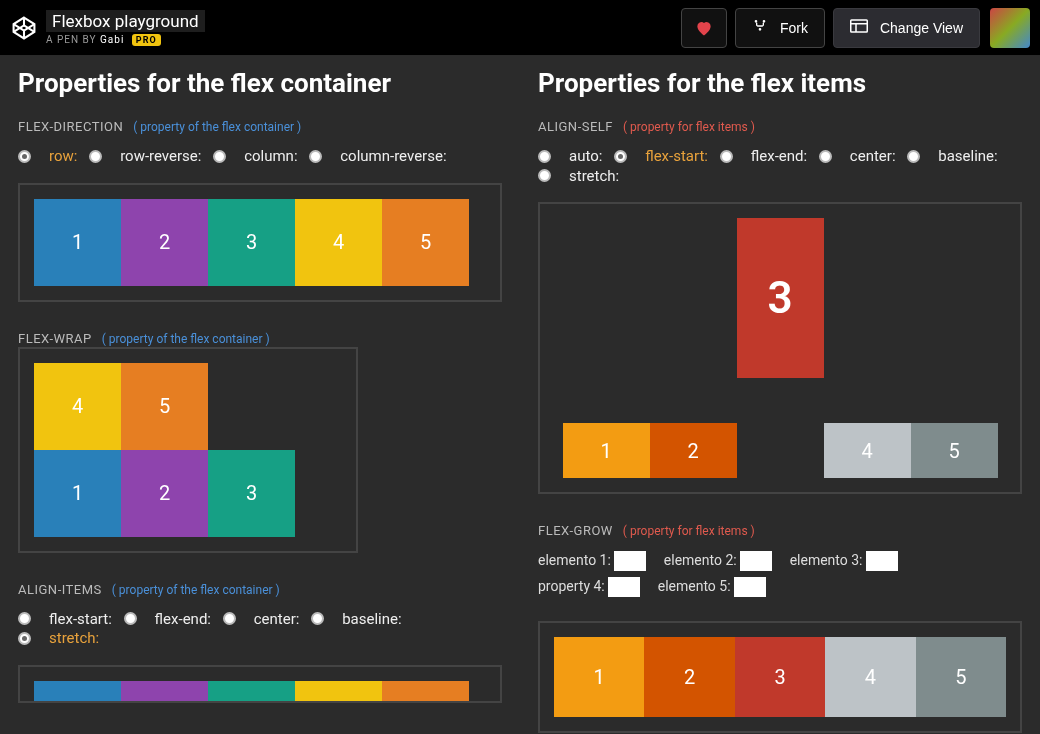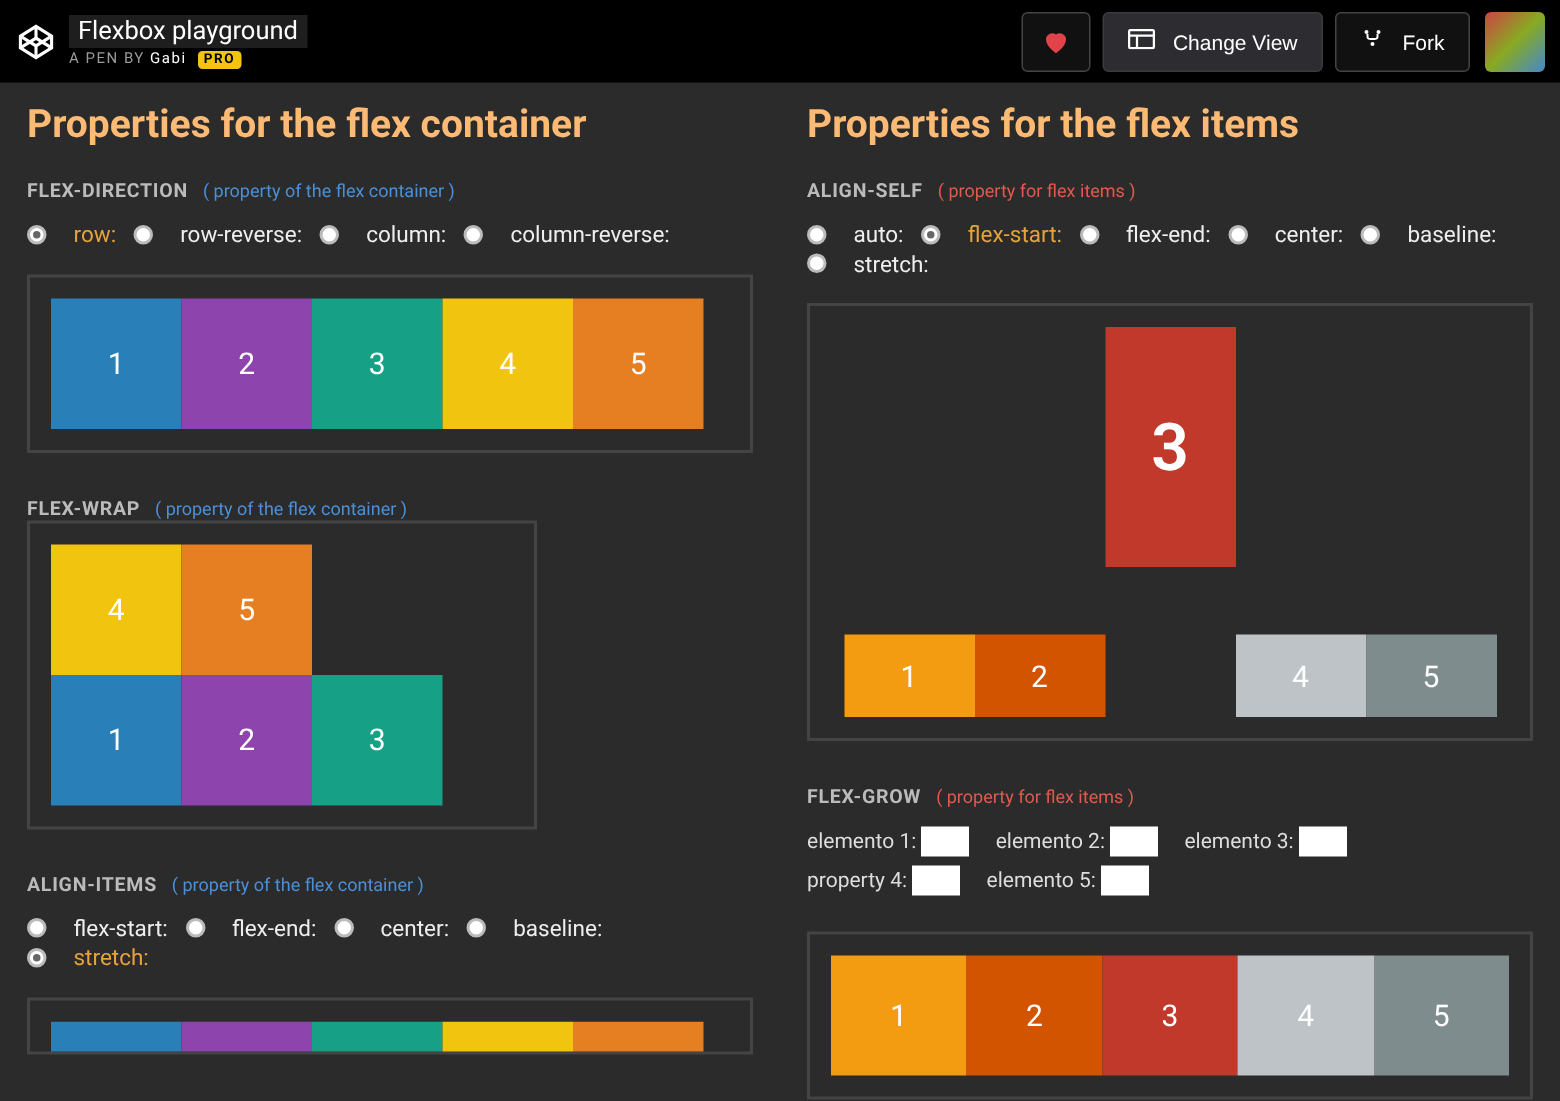--- a/index.html
+++ b/index.html
@@ -60,26 +60,26 @@
   overflow: auto;
   background: #2b2b2b;
 }
 .col {
   flex: 1;
   padding: 8px 18px;
 }
 .section-title {
   font-size: 26px;
   font-weight: 700;
-  color: #fdba74;
+  color: #ffffff;
   margin: 4px 0 18px;
 }
 .prop-label {
   font-size: 13px;
-  font-weight: 700;
+  font-weight: 400;
   text-transform: uppercase;
   letter-spacing: 0.5px;
   color: #bbb;
   display: inline-block;
 }
 .prop-note { font-size: 12px; color: #4a90d9; margin-left: 6px; }
 .prop-note.red { color: #e05a4e; }
 
 .radio-row { margin: 12px 0 16px; font-size: 15px; }
 .radio-opt { display: inline-flex; align-items: center; margin-right: 8px; color: #eee; gap: 15px; }
@@ -149,38 +149,38 @@
       <span class="pen-author">Gabi</span>
       <span class="pro-badge">PRO</span>
     </span>
   </div>
   <div class="topbar-spacer"></div>
   <button class="topbar-btn heart">
     <svg width="20" height="20" viewBox="0 0 24 24" fill="#e2434b">
         <path d="M12 21s-8-5.3-8-11a5 5 0 0 1 8-4 5 5 0 0 1 8 4c0 5.7-8 11-8 11z"></path>
       </svg>
   </button>
+  <button class="topbar-btn fork">
+    <span class="icon-wrap">
+      <svg width="16" height="16" viewBox="0 0 24 24" fill="#fff">
+          <path d="M6 3a2 2 0 1 0 0 4 2 2 0 0 0 0-4zm12 0a2 2 0 1 0 0 4 2 2 0 0 0 0-4zM6 7v3c0 2 2 3 4 3h4c2 0 4-1 4-3V7h-2v3c0 1-1 1-2 1h-4c-1 0-2 0-2-1V7H6zm6 8a2 2 0 1 0 0 4 2 2 0 0 0 0-4z"></path>
+        </svg>
+    </span>
+    <span>Fork</span>
+  </button>
   <button class="topbar-btn">
     <span class="icon-wrap">
       <svg width="18" height="14" viewBox="0 0 24 18" fill="none" stroke="#fff" stroke-width="2">
           <rect x="1" y="1" width="22" height="16" rx="1"></rect>
           <line x1="1" y1="6" x2="23" y2="6"></line>
           <line x1="8" y1="6" x2="8" y2="17"></line>
         </svg>
     </span>
     <span>Change View</span>
   </button>
-  <button class="topbar-btn fork">
-    <span class="icon-wrap">
-      <svg width="16" height="16" viewBox="0 0 24 24" fill="#fff">
-          <path d="M6 3a2 2 0 1 0 0 4 2 2 0 0 0 0-4zm12 0a2 2 0 1 0 0 4 2 2 0 0 0 0-4zM6 7v3c0 2 2 3 4 3h4c2 0 4-1 4-3V7h-2v3c0 1-1 1-2 1h-4c-1 0-2 0-2-1V7H6zm6 8a2 2 0 1 0 0 4 2 2 0 0 0 0-4z"></path>
-        </svg>
-    </span>
-    <span>Fork</span>
-  </button>
   <div class="avatar"></div>
 </div>
 
 <div class="content">
   <div class="col">
     <h2 class="section-title">Properties for the flex container</h2>
 
     <div>
       <span class="prop-label">flex-direction</span>
       <span class="prop-note">( property of the flex container )</span>

